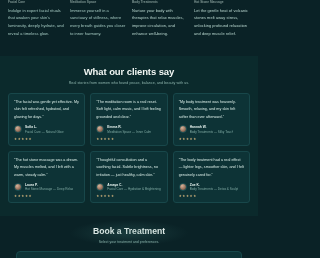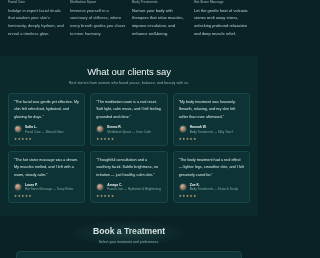--- a/index.html
+++ b/index.html
@@ -39,21 +39,21 @@
 
   
   .testimonials {
     background: #0b2a2c;
     padding: 10px 8px 13px 8px;
     margin-top: 4px;
   }
   .sec-head { text-align: center; }
   .sec-title {
     font-size: 9.5px;
-    font-weight: 400;
+    font-weight: 700;
     color: #f2f7f4;
     letter-spacing: -0.01em;
   }
   .sec-sub {
     font-size: 3.6px;
     color: #8fb6ae;
     margin-top: 4px;
     margin-bottom: 8px;
     letter-spacing: .02em;
   }

